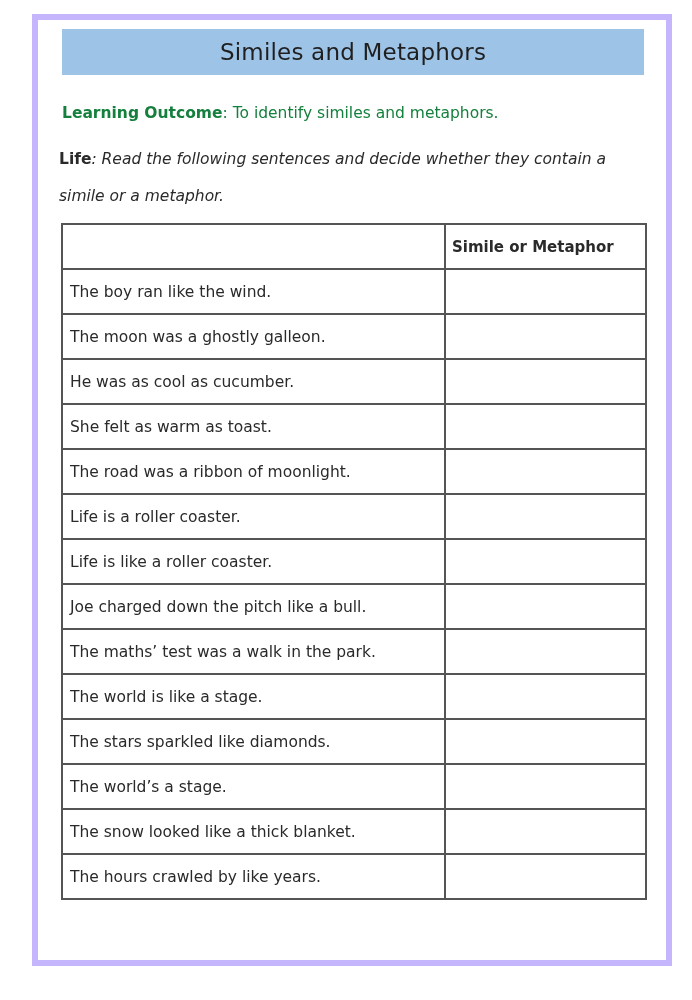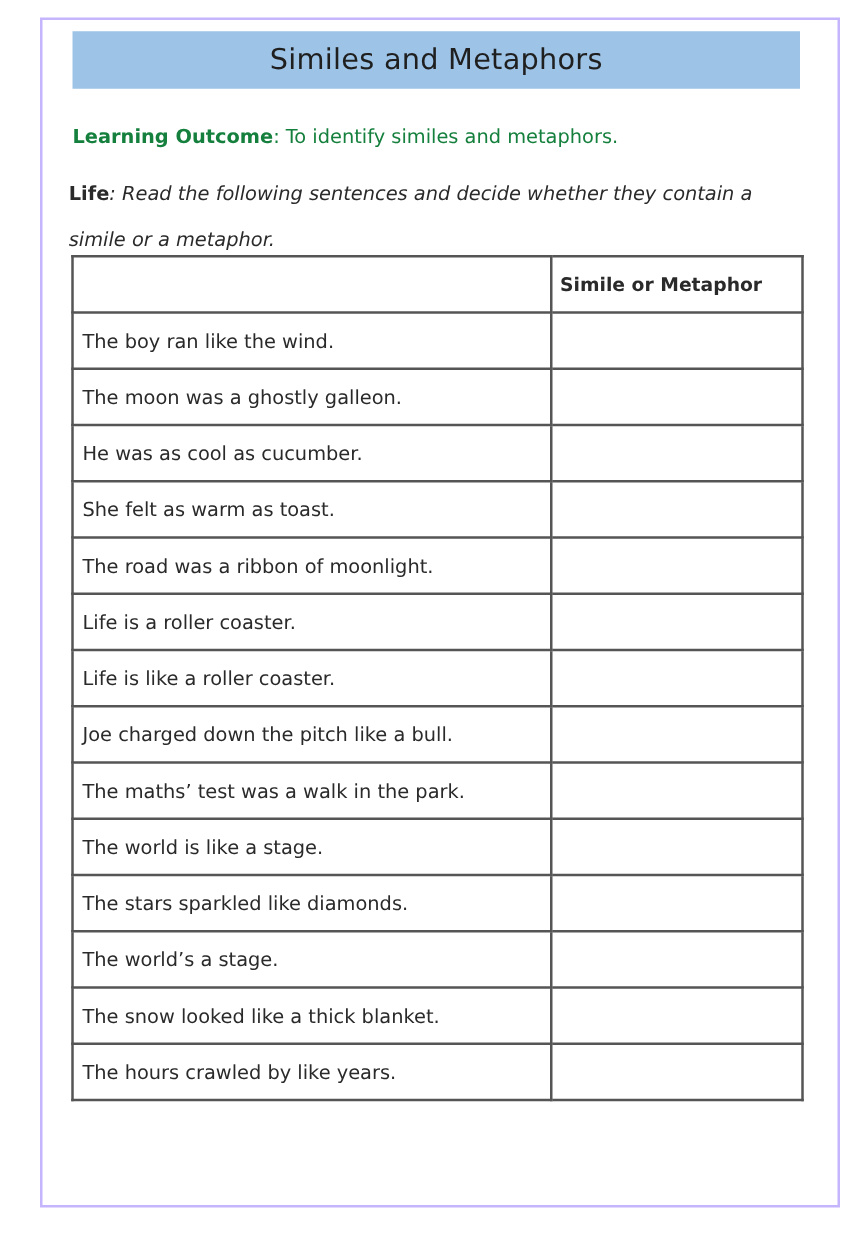--- a/index.html
+++ b/index.html
@@ -14,21 +14,21 @@
       font-family: "DejaVu Sans", sans-serif;
       color: #222222;
       overflow: hidden;
     }
     .frame {
       position: absolute;
       left: 32px;
       top: 14px;
       width: 640px;
       height: 952px;
-      border: 2px solid #c4b5fd;
+      border: 6px solid #c4b5fd;
       box-sizing: border-box;
       background: #ffffff;
     }
     .title-band {
       position: absolute;
       left: 24px;
       top: 9px;
       width: 582px;
       height: 46px;
       background: #9dc3e6;
@@ -58,21 +58,21 @@
       width: 580px;
       font-size: 15.5px;
       line-height: 37px;
       color: #2a2a2a;
     }
     .bold { font-weight: bold; }
     .task-text { font-style: italic; margin-top: 37px; }
     table.worksheet {
       position: absolute;
       left: 23px;
-      top: 188px;
+      top: 203px;
       width: 584px;
       border-collapse: collapse;
       table-layout: fixed;
       border-radius: 13px;
     }
     table.worksheet td, table.worksheet th {
       border: 2px solid #555555;
       height: 45px;
       box-sizing: border-box;
       padding: 0 0 0 7px;

